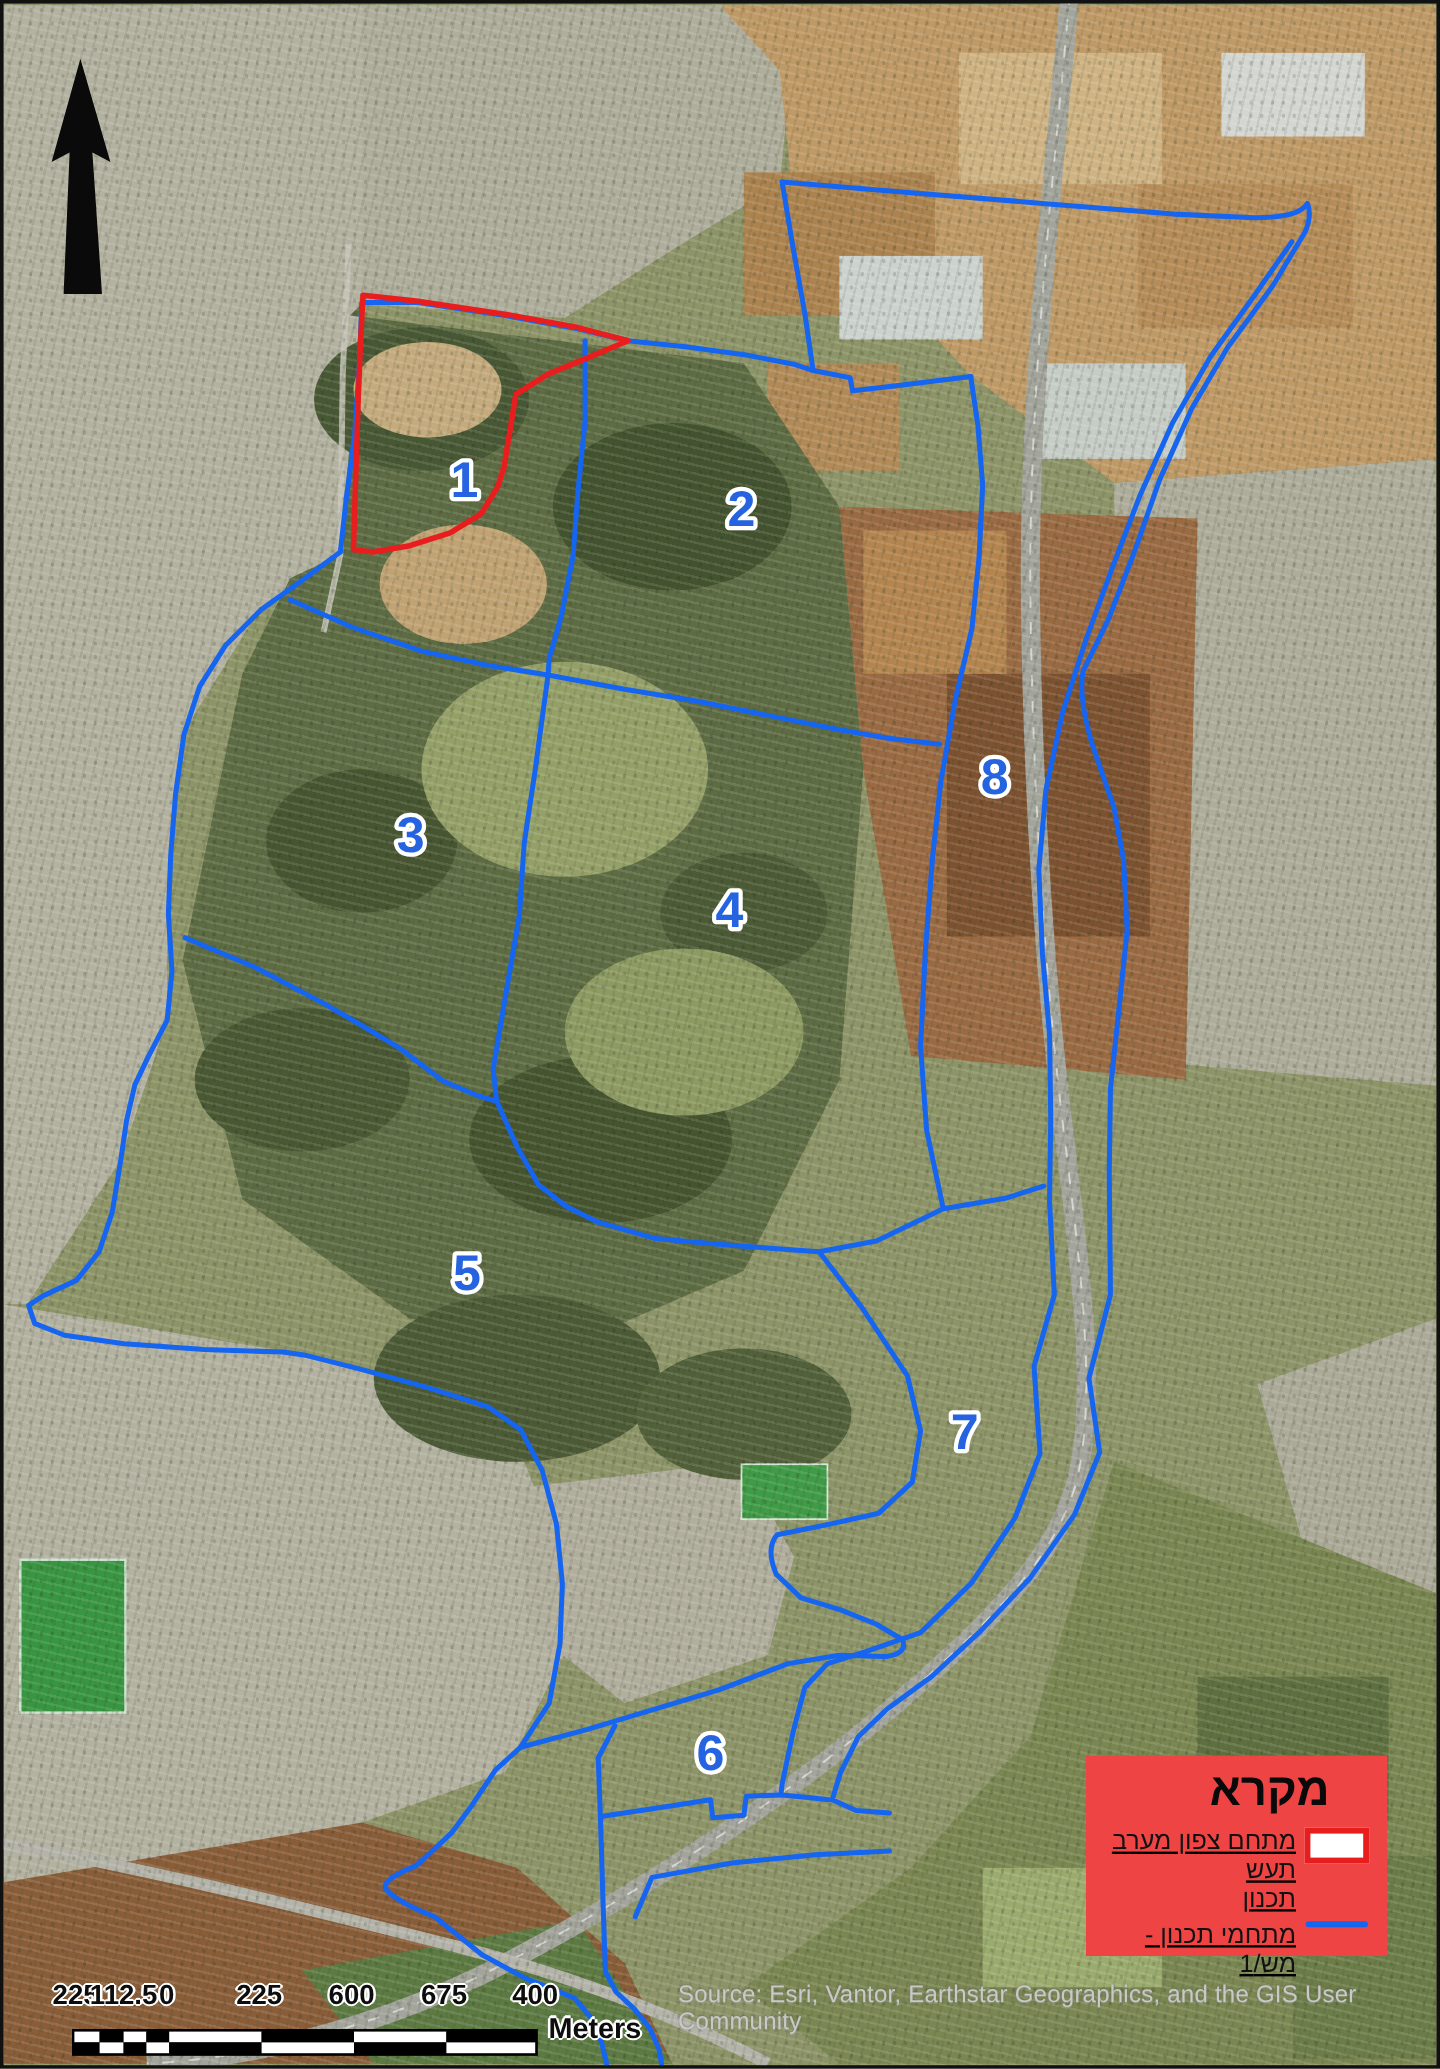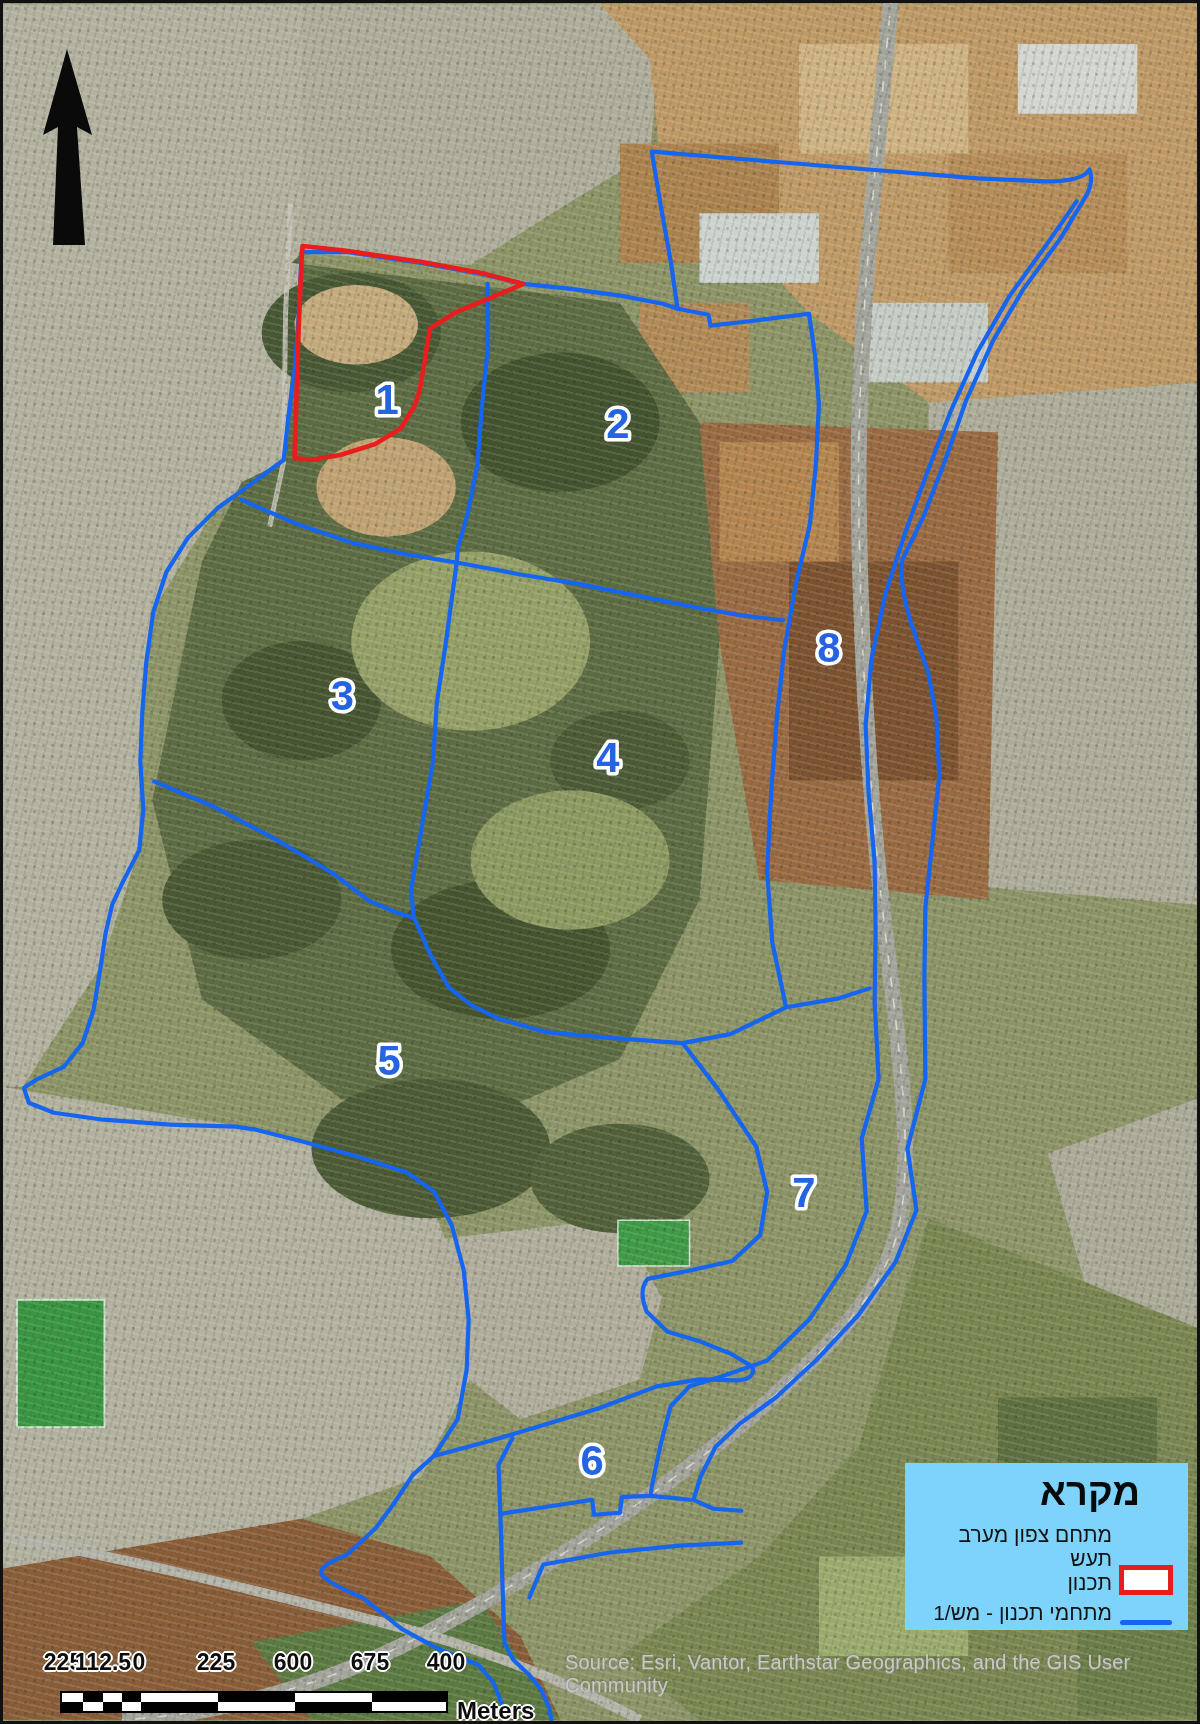--- a/index.html
+++ b/index.html
@@ -19,25 +19,25 @@
   .north{position:absolute;left:28px;top:38px;width:75px;height:215px;}
   
   .scalebar{position:absolute;left:38px;top:1646px;width:540px;height:72px;}
   .sb-label{position:absolute;top:0;transform:translateX(-50%);font-size:23px;font-weight:bold;color:#0d0d0d;
       text-shadow:-2px 0 0 #fff,2px 0 0 #fff,0 -2px 0 #fff,0 2px 0 #fff,-1px -1px 0 #fff,1px 1px 0 #fff,-1px 1px 0 #fff,1px -1px 0 #fff;}
   .sb-bar{position:absolute;left:19px;top:42px;width:388px;height:22px;border:2px solid #000;box-sizing:border-box;background:#000;}
   .sb-row{display:flex;height:9px;}
   .sb-row + .sb-row{margin-top:0px;}
   .sb-cell{height:9px;}
   .sb-unit{position:absolute;left:416px;top:28px;font-size:24px;font-weight:bold;color:#0d0d0d;
-      text-shadow:-2px 0 0 #fff,2px 0 0 #fff,0 -2px 0 #fff,0 2px 0 #fff,-1px -1px 0 #fff,1px 1px 0 #fff;margin-top:20px;}
+      text-shadow:-2px 0 0 #fff,2px 0 0 #fff,0 -2px 0 #fff,0 2px 0 #fff,-1px -1px 0 #fff,1px 1px 0 #fff;}
   
-  .legend{position:absolute;left:902px;top:1460px;width:283px;height:167px;background:#7dd3fc;direction:rtl;box-sizing:border-box;padding:8px 14px 6px 8px;}
+  .legend{position:absolute;left:902px;top:1460px;width:251px;height:167px;background:#ef4444;direction:rtl;box-sizing:border-box;padding:8px 14px 6px 8px;}
   .legend-title{font-size:38px;font-weight:bold;color:#0a0a0a;text-align:right;margin:2px 34px 10px 0;line-height:1.05;}
-  .legend-item{display:flex;align-items:flex-end;direction:rtl;margin-top:6px;}
+  .legend-item{display:flex;align-items:flex-start;direction:rtl;margin-top:6px;text-decoration:underline;}
   .legend-item .sym{flex:0 0 56px;display:flex;justify-content:center;align-items:center;}
   .legend-item .txt{font-size:21px;color:#111;text-align:right;line-height:1.15;margin-right:6px;}
   .sw-red{width:44px;height:20px;border:5px solid #e81e1e;background:#fff;}
   .sw-blue{width:52px;height:5px;background:#1565f0;border-radius:3px;}
   
   .attrib{position:absolute;left:562px;top:1648px;width:586px;font-size:20px;color:#c9c9c5;
       text-shadow:0 0 2px rgba(90,90,90,.8), 0 1px 1px rgba(255,255,255,.35);letter-spacing:.2px;}
 </style>
 </head>
 <body>

